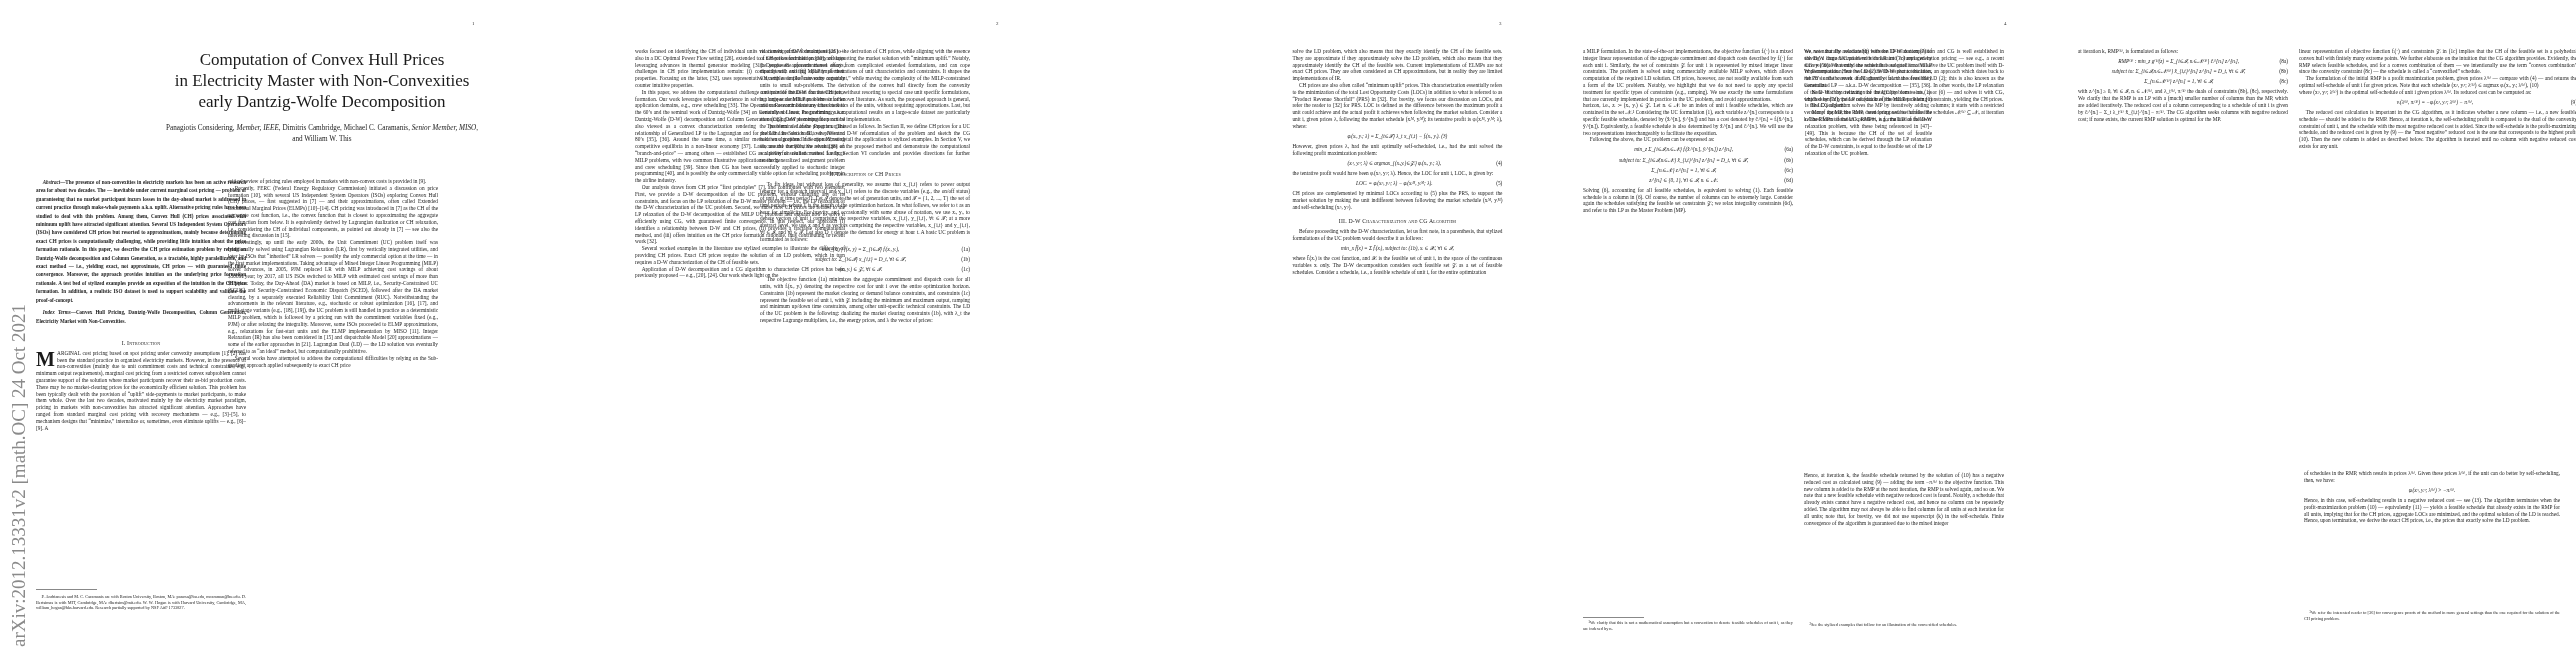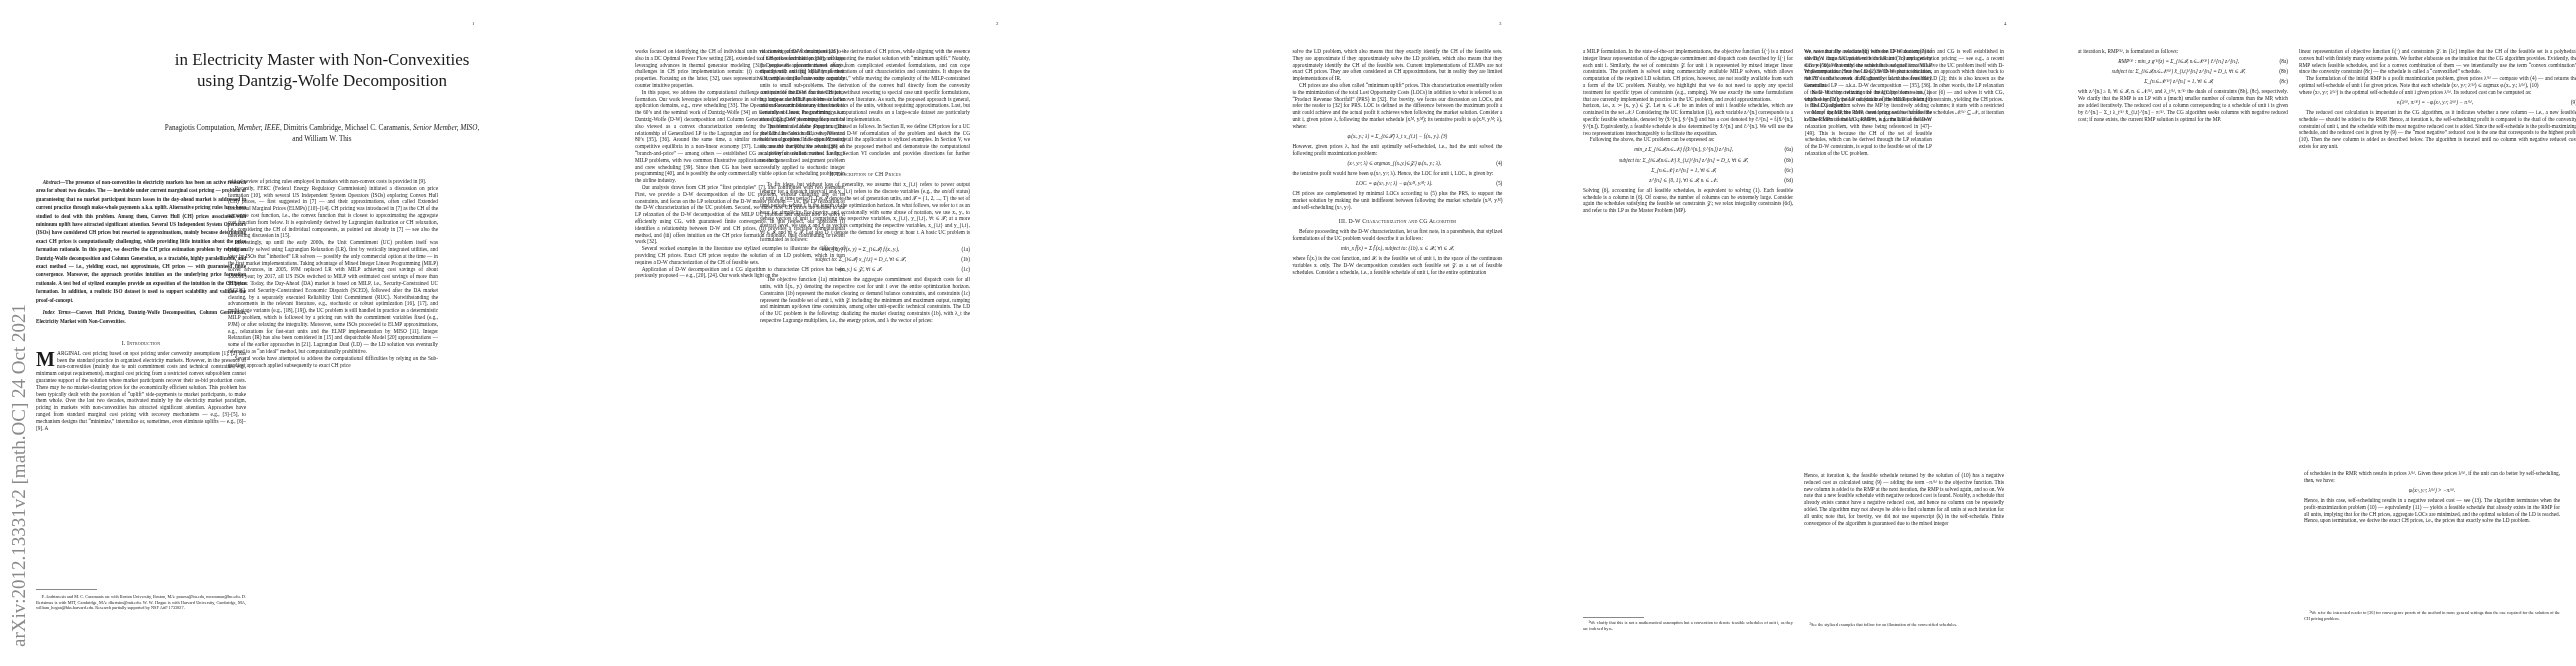--- a/index.html
+++ b/index.html
@@ -27,25 +27,26 @@
   .dropcap { float:left; font-size:20px; line-height:16.7px; margin:1.1px 2.2px 0 0; font-weight:bold; }
   .hr { position:absolute; height:0; border-top:0.3px solid #888; width:61px; }
 </style>
 </head>
 <body>
 
 <div class="page" style="left:0;">
   <div class="pnum" style="left:472px;">1</div>
   <div class="arxiv">arXiv:2012.13331v2  [math.OC]  24 Oct 2021</div>
   <div class="title">
+    <div>Computation of Convex Hull Prices</div>
     <div>in Electricity Master with Non-Convexities</div>
-    <div>using Dantzig-Wolfe Decomposition</div>
+    <div>early Dantzig-Wolfe Decomposition</div>
   </div>
   <div class="authors">
-    <div><span>Panagiotis Computation, </span><i>Member, IEEE</i><span>, Dimitris Cambridge, Michael C. Caramanis, </span><i>Senior Member, MISO</i><span>,</span></div>
+    <div><span>Panagiotis Considering, </span><i>Member, IEEE</i><span>, Dimitris Cambridge, Michael C. Caramanis, </span><i>Senior Member, MISO</i><span>,</span></div>
     <div>and William W. This</div>
   </div>
 
   <div class="col" style="left:36px; top:178px;">
     <p class="abstract"><i>Abstract</i><span>—The presence of non-convexities in electricity markets has been an active research area for about two decades. The — inevitable under current marginal cost pricing — problem of guaranteeing that no market participant incurs losses in the day-ahead market is addressed in current practice through make-whole payments a.k.a. uplift. Alternative pricing rules have been studied to deal with this problem. Among them, Convex Hull (CH) prices associated with minimum uplift have attracted significant attention. Several US Independent System Operators (ISOs) have considered CH prices but resorted to approximations, mainly because determining exact CH prices is computationally challenging, while providing little intuition about the price formation rationale. In this paper, we describe the CH price estimation problem by relying on Dantzig-Wolfe decomposition and Column Generation, as a tractable, highly paralellizable, and exact method — i.e., yielding exact, not approximate, CH prices — with guaranteed finite convergence. Moreover, the approach provides intuition on the underlying price formation rationale. A test bed of stylized examples provide an exposition of the intuition in the CH price formation. In addition, a realistic ISO dataset is used to support scalability and validate the proof-of-concept.</span></p>
     <p class="abstract" style="margin-top:4.4px;"><i>Index Terms</i><span>—Convex Hull Pricing, Dantzig-Wolfe Decomposition, Column Generation, Electricity Market with Non-Convexities.</span></p>
     <div class="sec" style="margin-top:14.5px;">I. Introduction</div>
     <p class="noind"><span class="dropcap">M</span><span>ARGINAL cost pricing based on spot pricing under convexity assumptions [1], [2] has been the standard practice in organized electricity markets. However, in the presence of non-convexities (mainly due to unit commitment costs and technical constraints, e.g., minimum output requirements), marginal cost pricing from a restricted convex subproblem cannot guarantee support of the solution where market participants recover their as-bid production costs. There may be no market-clearing prices for the economically efficient solution. This problem has been typically dealt with the provision of “uplift” side-payments to market participants, to make them whole. Over the last two decades, motivated mainly by the electricity market paradigm, pricing in markets with non-convexities has attracted significant attention. Approaches have ranged from standard marginal cost pricing with recovery mechanisms — e.g., [3]–[5], to mechanism designs that “minimize,” internalize or, sometimes, even eliminate uplifts — e.g., [6]–[9]. A</span></p>
   </div>
   <div class="hr" style="left:36px; top:589px;"></div>

